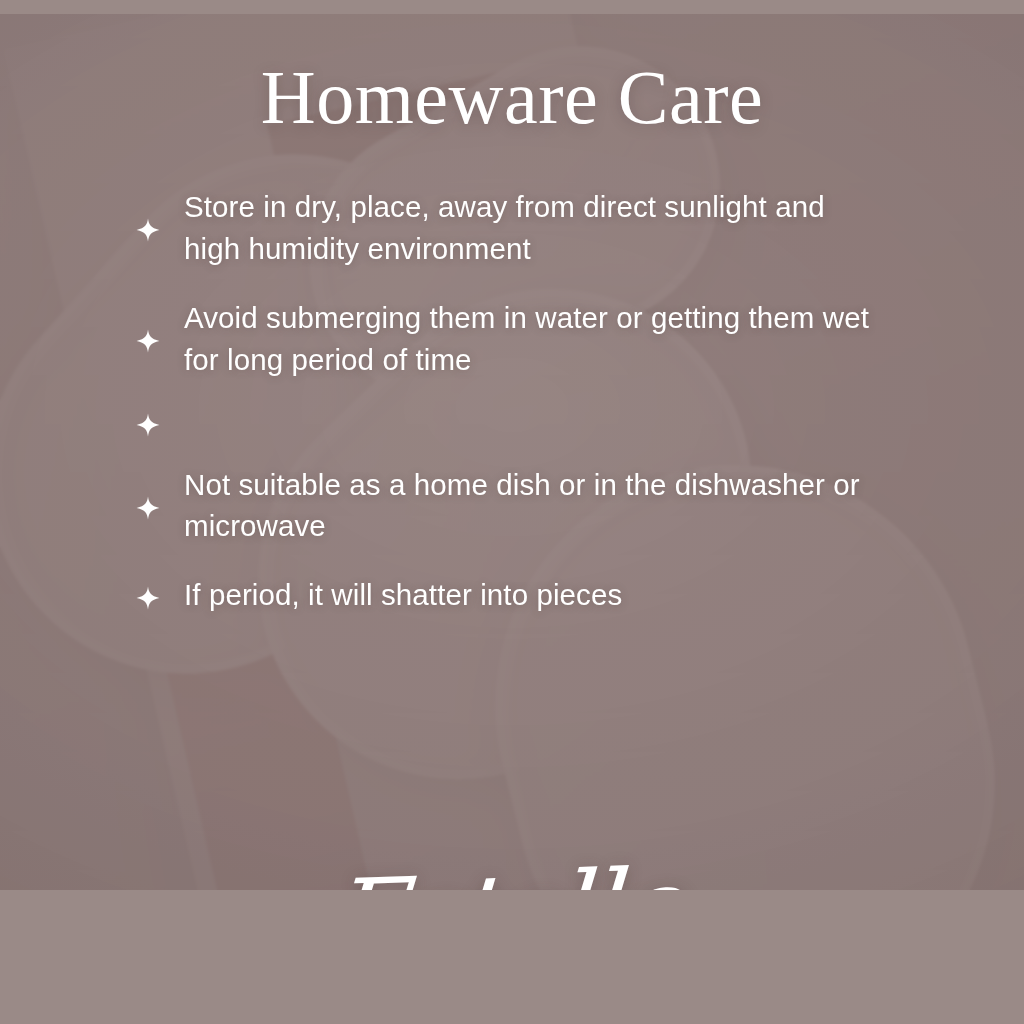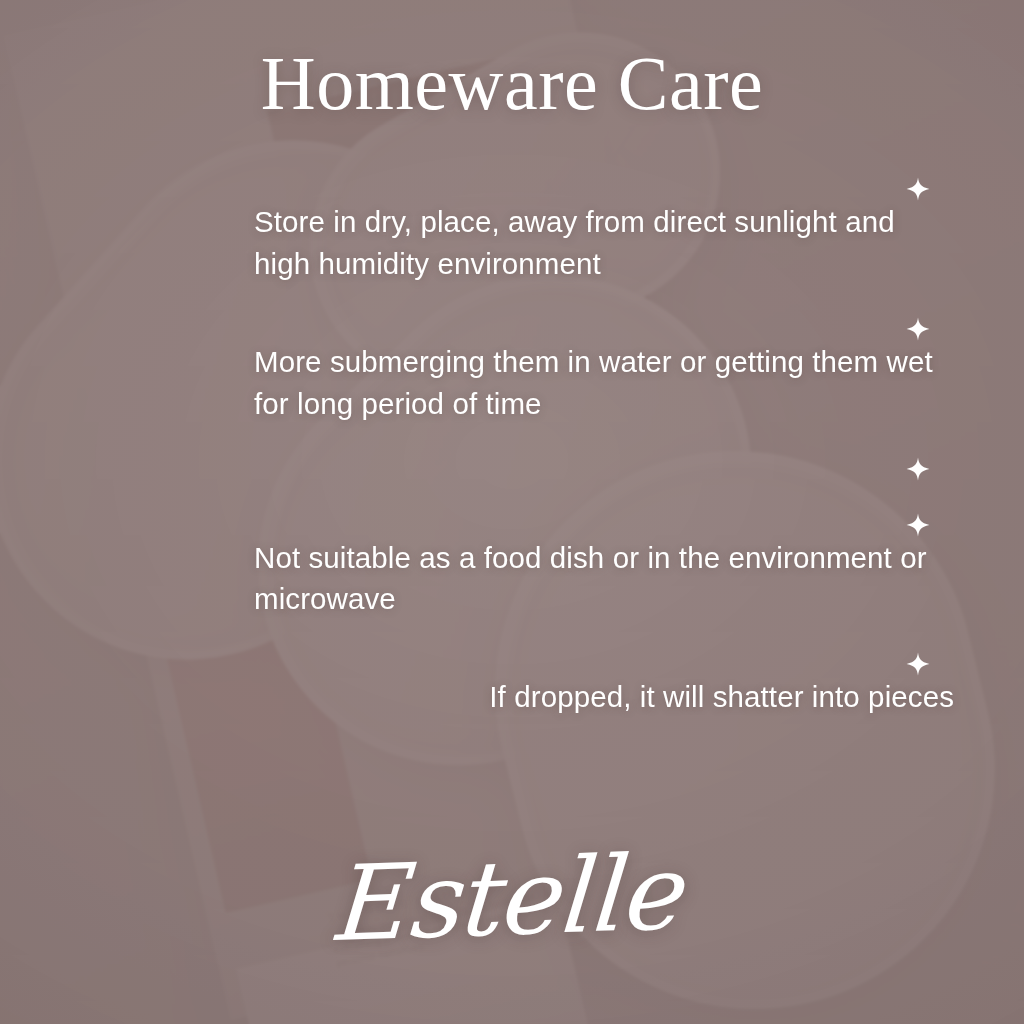--- a/index.html
+++ b/index.html
@@ -7,23 +7,24 @@
 
   html, body {
     width:1024px; height:1024px;
     background:#9a8a87;
     font-family:"Liberation Sans", sans-serif;
     overflow:hidden;
   }
 
   #card {
     position:relative;
-    width:1024px; height:1024px;
+    width:1024px; height:876px;
     overflow:hidden;
     background:#3b82f6;
+    margin-top:14px;
   }
 
   
   #photo {
     position:absolute; inset:0;
     overflow:hidden;
   }
 
   
   .surface {
@@ -195,23 +196,22 @@
   }
 
   #bullets {
     position:absolute;
     left:136px; top:172px;
     right:70px;
   }
 
   .bullet {
     display:flex;
-    align-items:flex-end;
+    align-items:center;
     margin-bottom:27px;
-    flex-direction:column;
   }
   .bullet:last-child { margin-bottom:0; }
 
   .bullet-marker {
     flex:0 0 auto;
     width:24px; height:24px;
     margin-top:5px;
     margin-right:24px;
   }
   .bullet-marker svg { display:block; width:24px; height:24px; }
@@ -292,48 +292,48 @@
         </span>
         <span class="bullet-text">Store in dry, place, away from direct sunlight and high humidity environment</span>
       </div>
 
       <div class="bullet">
         <span class="bullet-marker">
           <svg viewBox="0 0 24 24" aria-hidden="true">
             <path d="M12 0.6 C12.9 7.0 14.6 9.9 23.4 12 C14.6 14.1 12.9 17.0 12 23.4 C11.1 17.0 9.4 14.1 0.6 12 C9.4 9.9 11.1 7.0 12 0.6 Z" fill="#ffffff"></path>
           </svg>
         </span>
-        <span class="bullet-text">More submerging them in water or getting them wet for long period of time</span>
-      </div>
-
-
-      <div class="bullet">
-        <span class="bullet-marker">
-          <svg viewBox="0 0 24 24" aria-hidden="true">
-            <path d="M12 0.6 C12.9 7.0 14.6 9.9 23.4 12 C14.6 14.1 12.9 17.0 12 23.4 C11.1 17.0 9.4 14.1 0.6 12 C9.4 9.9 11.1 7.0 12 0.6 Z" fill="#ffffff"></path>
-          </svg>
-        </span>
-      </div>
-
-      <div class="bullet">
-        <span class="bullet-marker">
-          <svg viewBox="0 0 24 24" aria-hidden="true">
-            <path d="M12 0.6 C12.9 7.0 14.6 9.9 23.4 12 C14.6 14.1 12.9 17.0 12 23.4 C11.1 17.0 9.4 14.1 0.6 12 C9.4 9.9 11.1 7.0 12 0.6 Z" fill="#ffffff"></path>
-          </svg>
-        </span>
-        <span class="bullet-text">Not suitable as a food dish or in the environment or microwave</span>
-      </div>
-
-      <div class="bullet">
-        <span class="bullet-marker">
-          <svg viewBox="0 0 24 24" aria-hidden="true">
-            <path d="M12 0.6 C12.9 7.0 14.6 9.9 23.4 12 C14.6 14.1 12.9 17.0 12 23.4 C11.1 17.0 9.4 14.1 0.6 12 C9.4 9.9 11.1 7.0 12 0.6 Z" fill="#ffffff"></path>
-          </svg>
-        </span>
-        <span class="bullet-text">If dropped, it will shatter into pieces</span>
+        <span class="bullet-text">Avoid submerging them in water or getting them wet for long period of time</span>
+      </div>
+
+
+      <div class="bullet">
+        <span class="bullet-marker">
+          <svg viewBox="0 0 24 24" aria-hidden="true">
+            <path d="M12 0.6 C12.9 7.0 14.6 9.9 23.4 12 C14.6 14.1 12.9 17.0 12 23.4 C11.1 17.0 9.4 14.1 0.6 12 C9.4 9.9 11.1 7.0 12 0.6 Z" fill="#ffffff"></path>
+          </svg>
+        </span>
+      </div>
+
+      <div class="bullet">
+        <span class="bullet-marker">
+          <svg viewBox="0 0 24 24" aria-hidden="true">
+            <path d="M12 0.6 C12.9 7.0 14.6 9.9 23.4 12 C14.6 14.1 12.9 17.0 12 23.4 C11.1 17.0 9.4 14.1 0.6 12 C9.4 9.9 11.1 7.0 12 0.6 Z" fill="#ffffff"></path>
+          </svg>
+        </span>
+        <span class="bullet-text">Not suitable as a home dish or in the dishwasher or microwave</span>
+      </div>
+
+      <div class="bullet">
+        <span class="bullet-marker">
+          <svg viewBox="0 0 24 24" aria-hidden="true">
+            <path d="M12 0.6 C12.9 7.0 14.6 9.9 23.4 12 C14.6 14.1 12.9 17.0 12 23.4 C11.1 17.0 9.4 14.1 0.6 12 C9.4 9.9 11.1 7.0 12 0.6 Z" fill="#ffffff"></path>
+          </svg>
+        </span>
+        <span class="bullet-text">If period, it will shatter into pieces</span>
       </div>
 
     </div>
 
     <div id="signature">
       <span class="sig-text">Estelle</span>
     </div>
 
   </div>
 </div>

